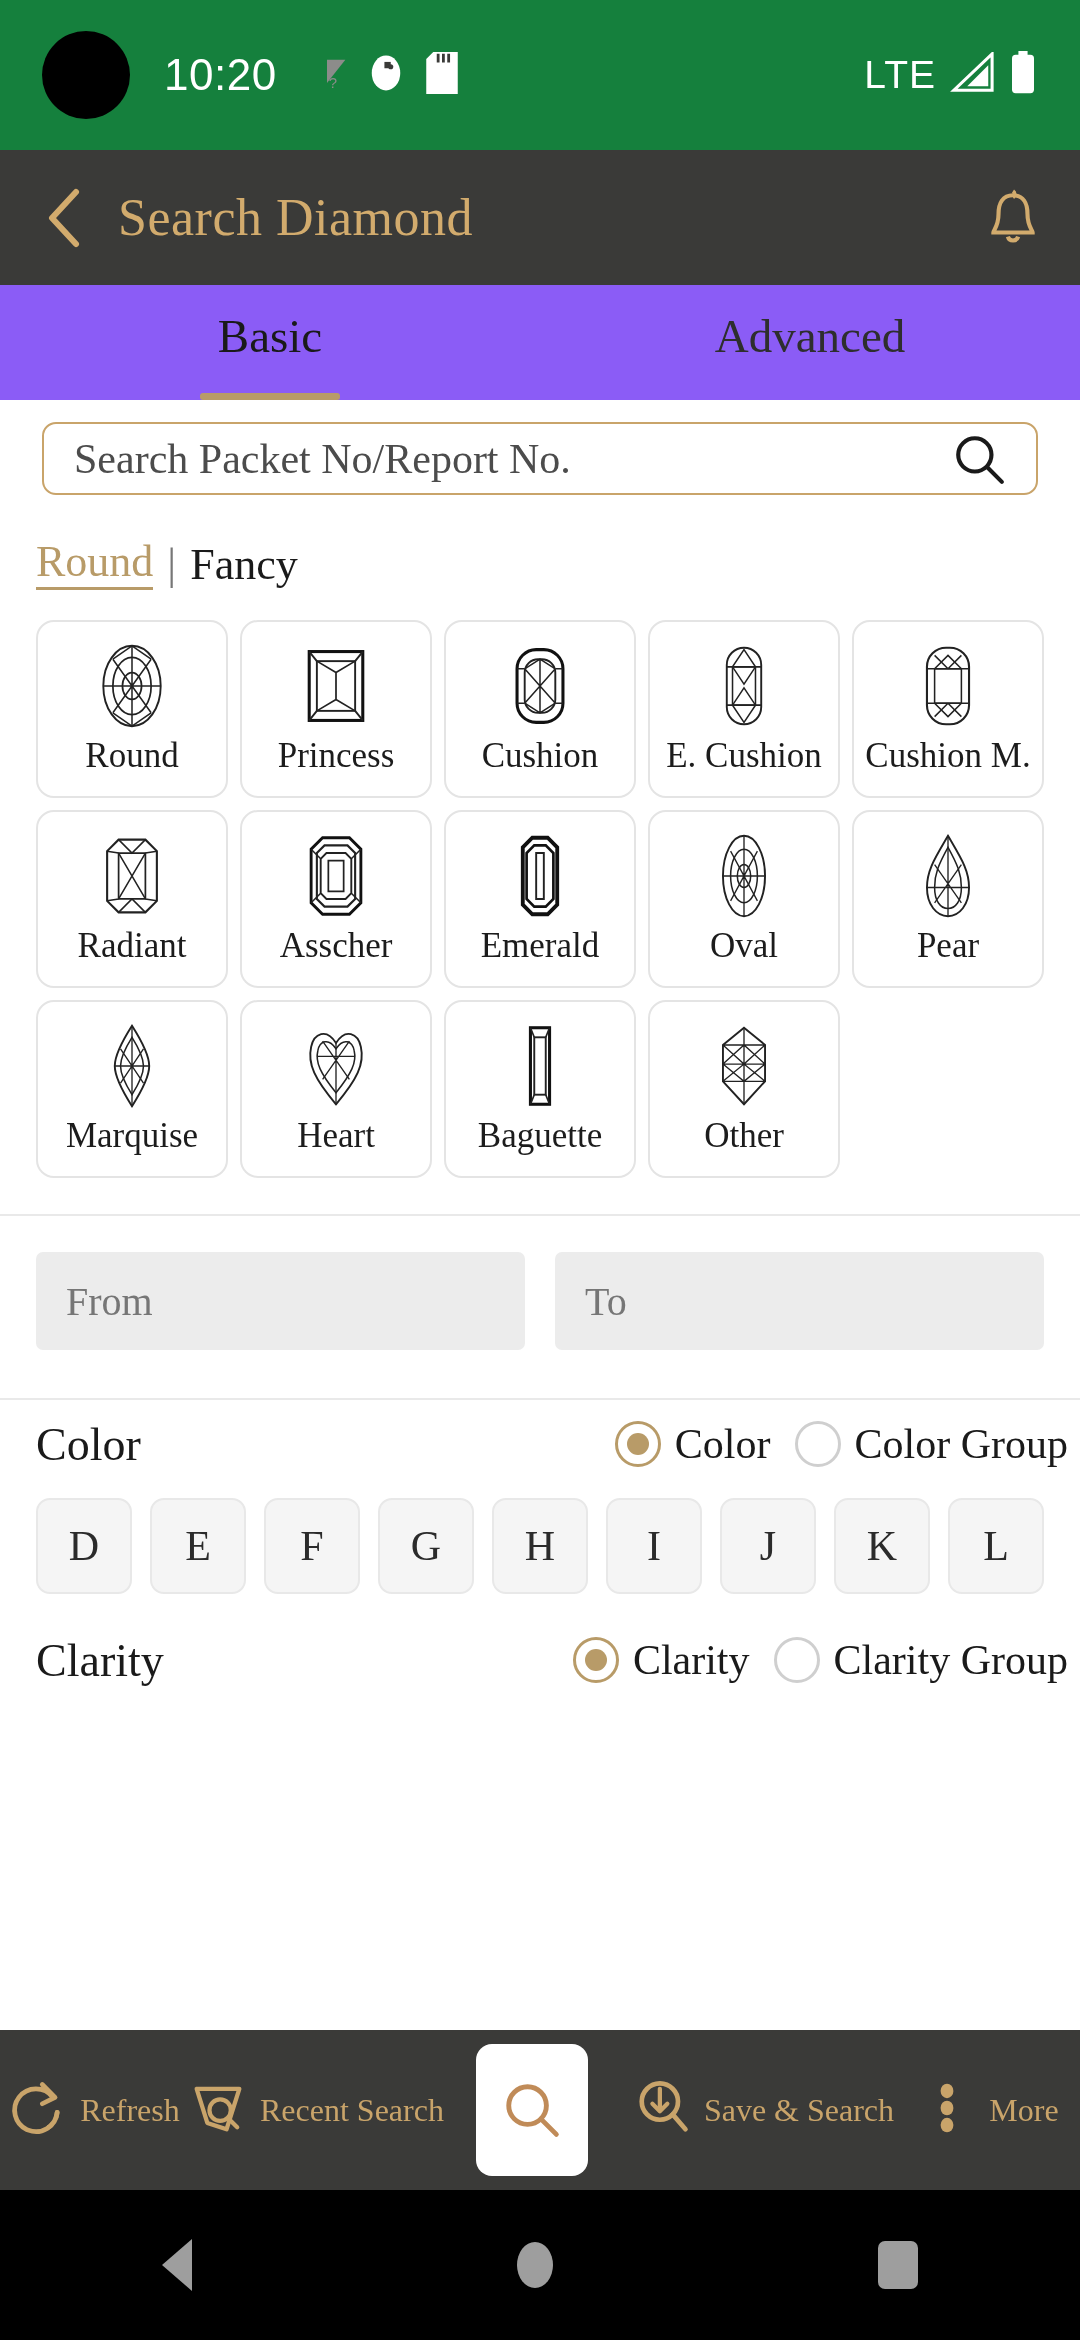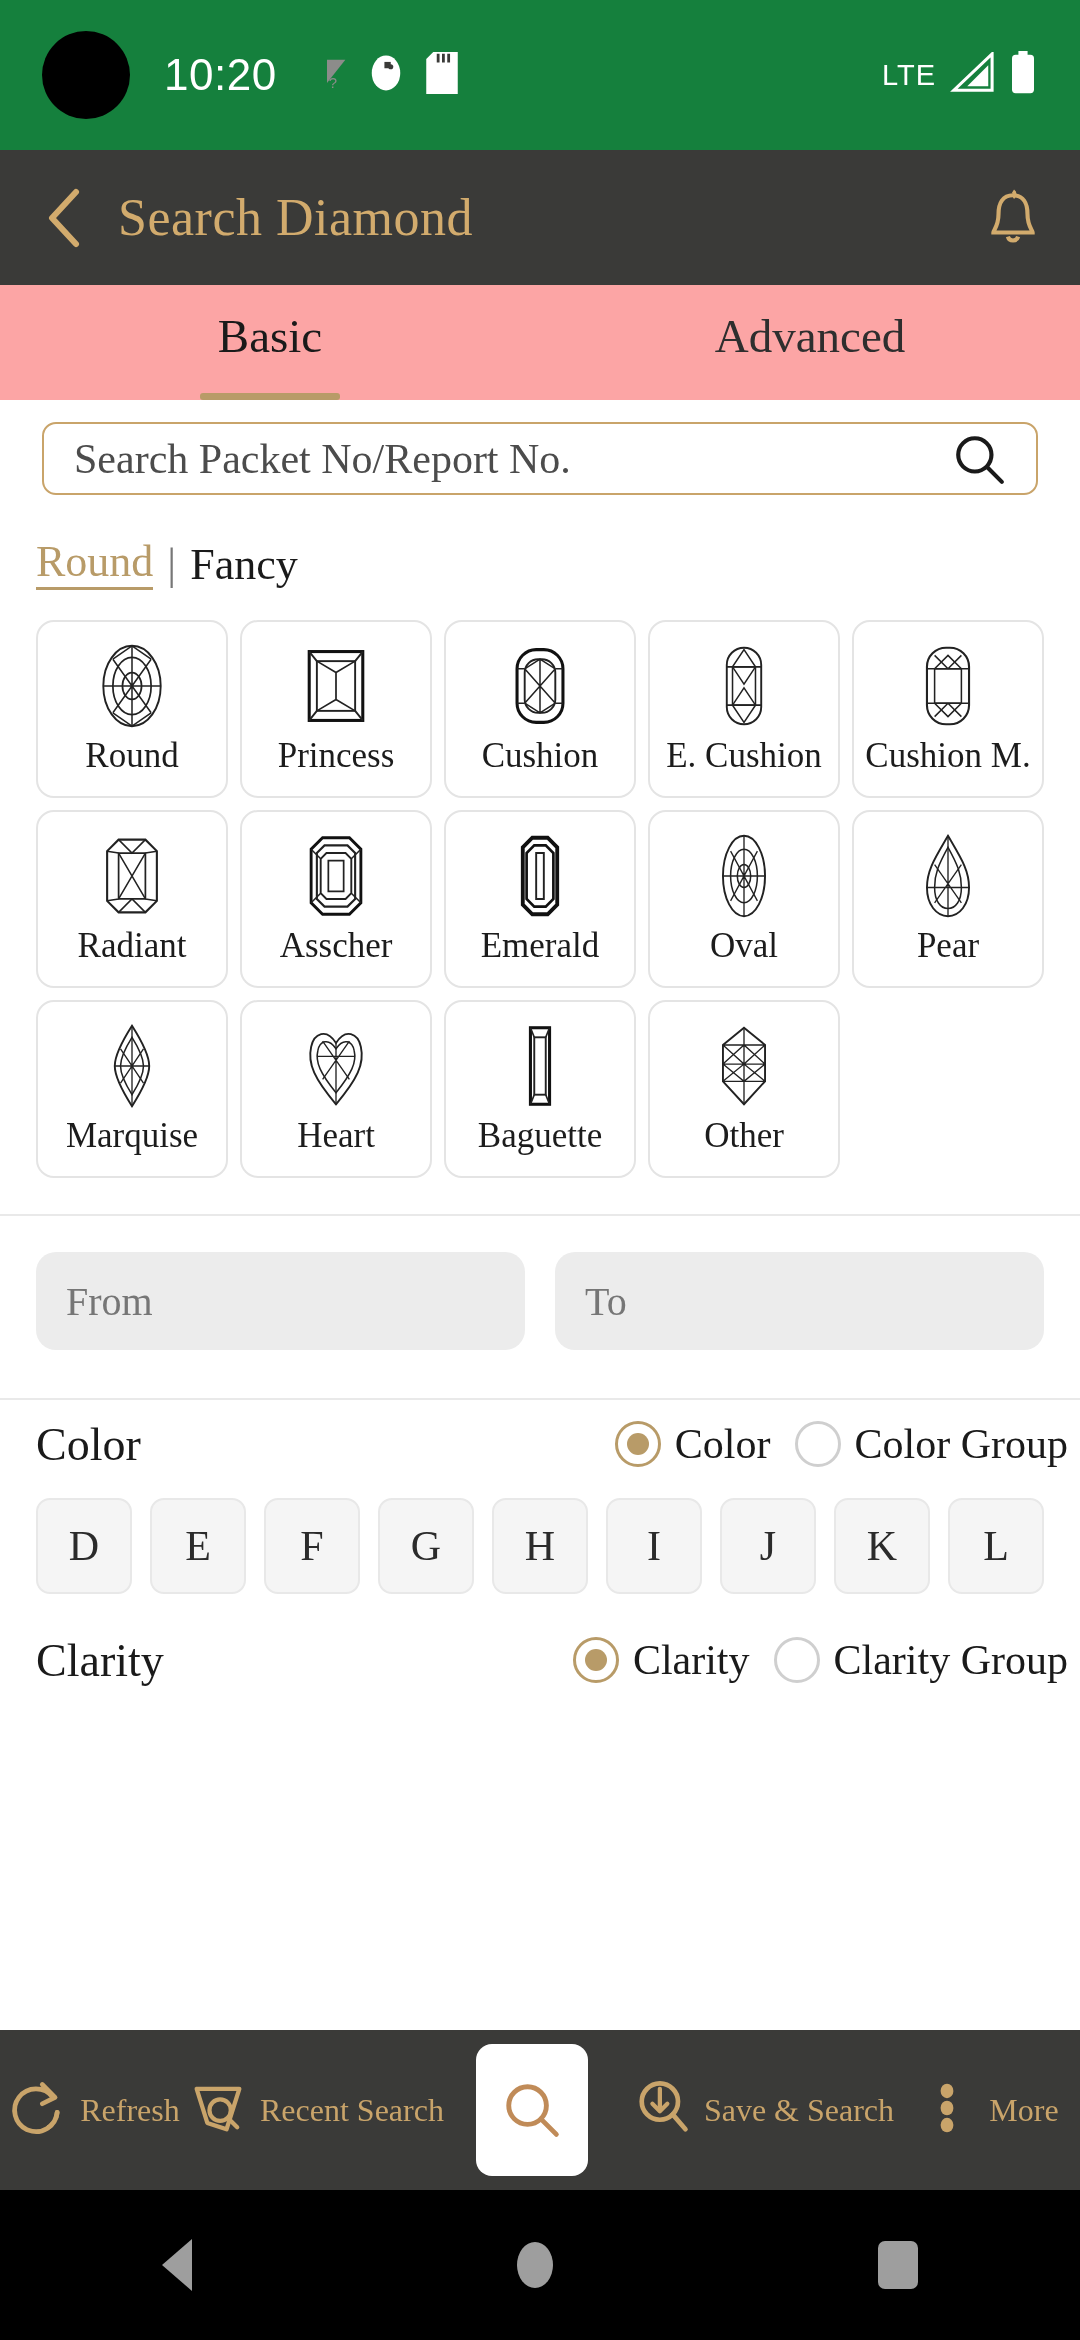--- a/index.html
+++ b/index.html
@@ -19,35 +19,35 @@
   .camera-hole {
     width: 88px; height: 88px; border-radius: 50%; background: #000;
     flex: 0 0 auto; margin-left: 8px;
   }
   .sb-time {
     color: #fff; font-family: "Liberation Sans", sans-serif; font-size: 44px;
     font-weight: 400; margin-left: 34px; letter-spacing: 0.5px;
   }
   .sb-icons-left { display: flex; align-items: center; gap: 20px; margin-left: 30px; }
   .sb-right { margin-left: auto; display: flex; align-items: center; gap: 14px; padding-right: 10px;}
-  .sb-lte { color: #fff; font-family: "Liberation Sans", sans-serif; font-size: 29px; letter-spacing: 1px;}
+  .sb-lte { color: #fff; font-family: "Liberation Sans", sans-serif; font-size: 39px; letter-spacing: 1px;}
 
   
   .appbar {
     height: 135px; background: #3a3a38; display: flex; align-items: center;
     padding: 0 40px;
   }
   .back-chevron { width: 48px; height: 64px; flex:0 0 auto; }
   .appbar-title {
     color: #d2ab6d; font-size: 52px; margin-left: 30px; letter-spacing: 0.5px;
   }
   .bell { margin-left: auto; width: 54px; height: 62px; }
 
   
-  .tabs { display: flex; background: #fca5a5; height: 115px; }
+  .tabs { display: flex; background: #8b5cf6; height: 115px; }
   .tab {
     flex: 1; display: flex; flex-direction: column; align-items: center;
     justify-content: flex-start; padding-top: 24px; position: relative;
   }
   .tab-label { font-size: 47px; color: #2e2e2e; }
   .tab.active .tab-label { color: #1a1a1a; }
   .tab-underline {
     position: absolute; bottom: 0; width: 140px; height: 7px;
     background: #b89b68; border-radius: 3px;
   }
@@ -93,21 +93,21 @@
   }
   .carat-label { font-size: 44px; color: #1c1c1c; flex: 1; }
   .plus-btn {
     width: 82px; height: 78px; background: #b89b68; border-radius: 10px;
     display: flex; align-items: center; justify-content: center;
     color: #fff; font-size: 58px; font-family: "Liberation Sans", sans-serif;
     line-height: 1; padding-bottom: 6px;
   }
   .fromto { display: flex; gap: 30px; padding: 36px 36px 0 36px; }
   .ft-input {
-    flex: 1; height: 98px; background: #ececec; border-radius: 20px;
+    flex: 1; height: 98px; background: #ececec; border-radius: 7px;
     display: flex; align-items: center; padding-left: 30px;
     font-size: 40px; color: #767676;
   }
 
   
   .section-head {
     display: flex; align-items: center; padding: 0 12px 0 36px; height: 88px;
   }
   .section-title { font-size: 46px; color: #1a1a1a; }
   .radios { margin-left: auto; display: flex; align-items: center; gap: 24px; }

